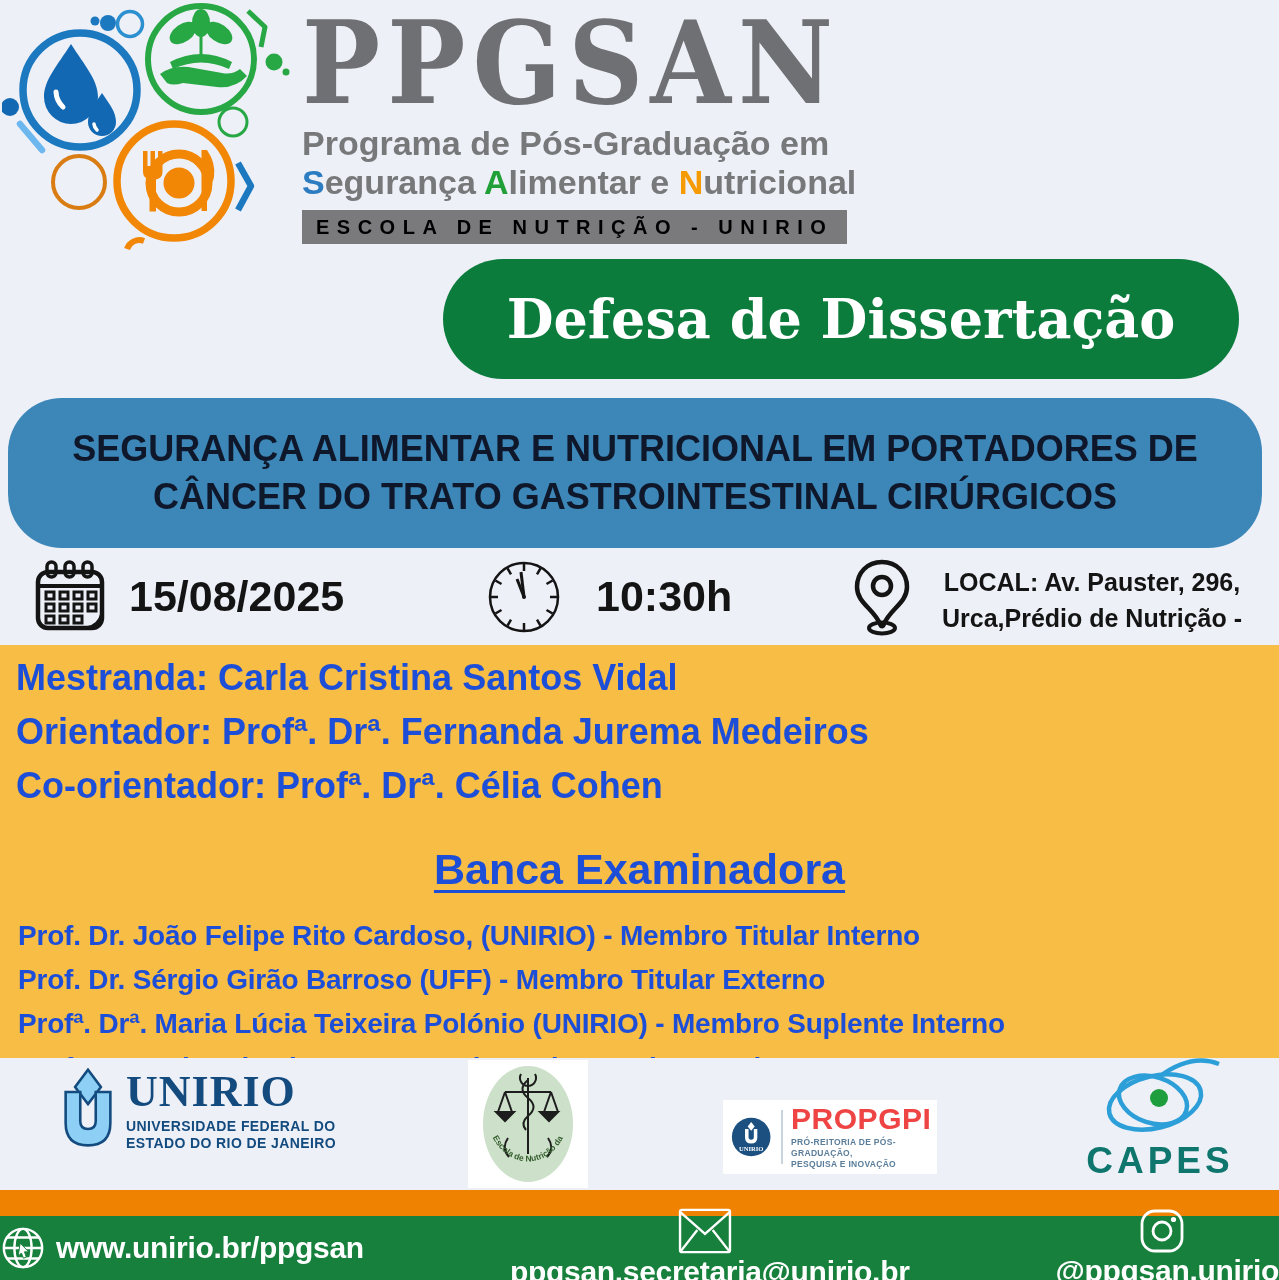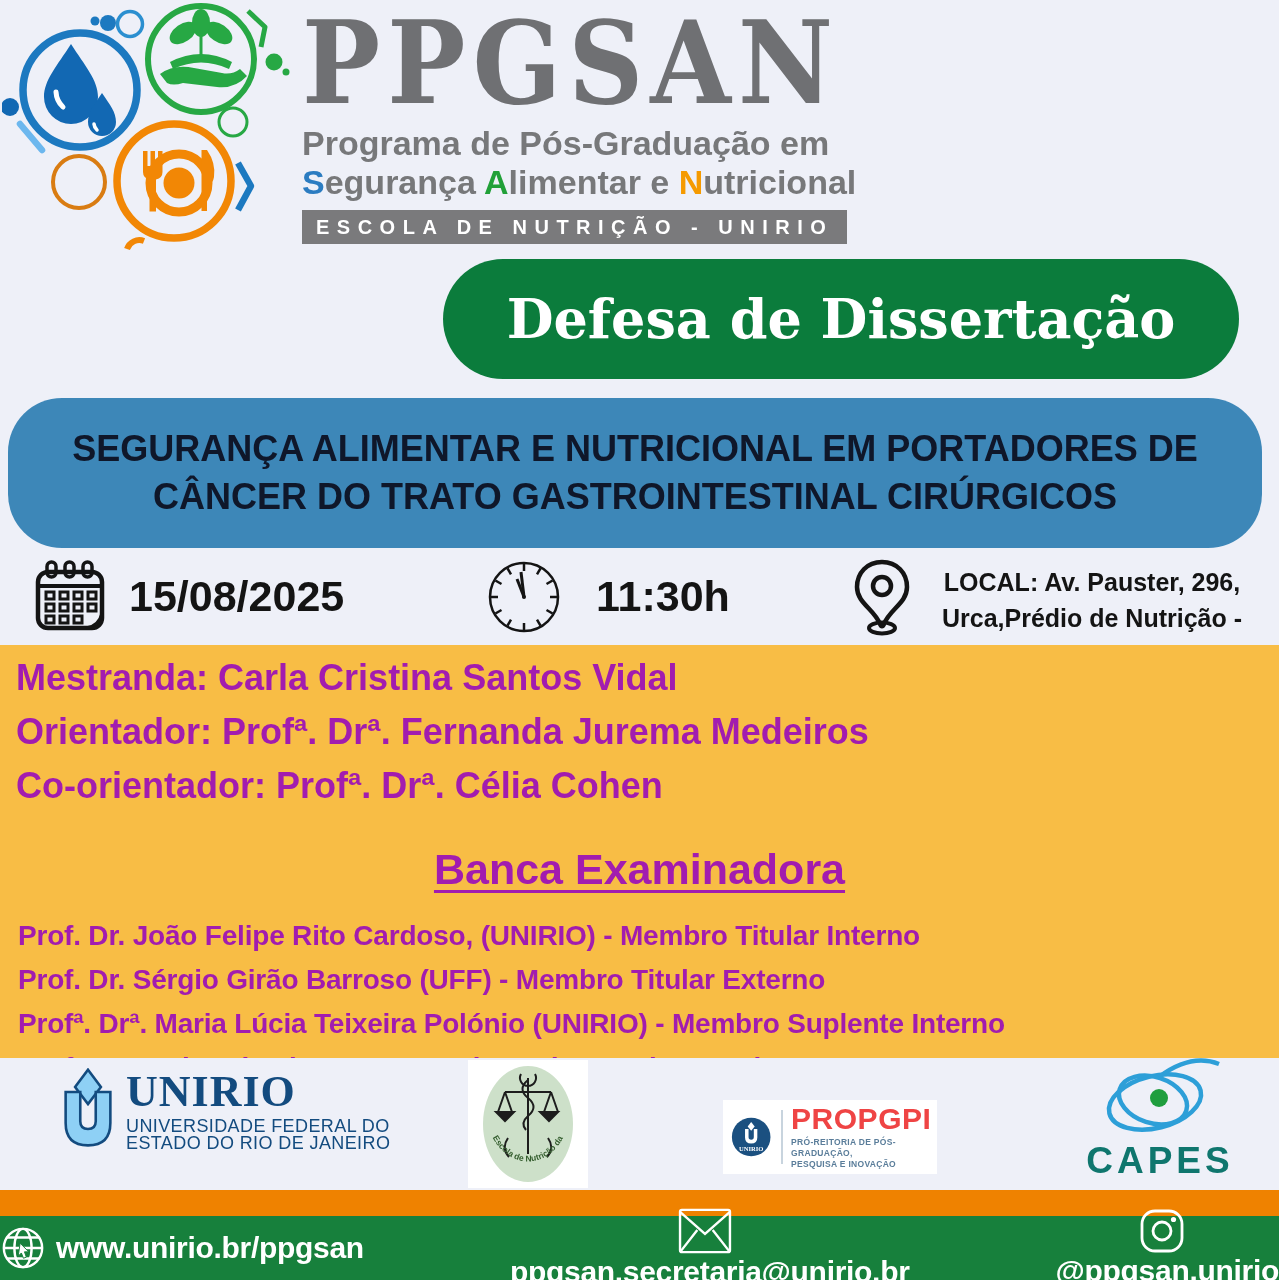--- a/index.html
+++ b/index.html
@@ -11,21 +11,21 @@
   .logo-cluster{position:absolute;left:2px;top:0;width:300px;height:252px;}
   .header-text{position:absolute;left:302px;top:6px;width:570px;}
   .acronym{
     font-family:"DejaVu Serif",serif;font-weight:bold;font-size:104px;line-height:1.0;
     letter-spacing:7px;color:#6f7073;transform:scaleY(1.1);transform-origin:top left;white-space:nowrap;
   }
   .program-line1{margin-top:14px;font-size:34px;font-weight:bold;color:#77787a;white-space:nowrap;}
   .program-line2{font-size:34px;font-weight:bold;color:#77787a;white-space:nowrap;}
   .c-blue{color:#2b7cc1;} .c-green{color:#21a038;} .c-orange{color:#f59a00;}
   .school-bar{
-    margin-top:8px;display:inline-block;background:#7a7a7c;color:#ffffff;
+    margin-top:8px;display:inline-block;background:#7a7a7c;color:#000000;
     font-size:20px;font-weight:bold;letter-spacing:7.5px;padding:6px 14px 5px 14px;white-space:nowrap;
   }
   
   .green-banner{
     position:absolute;left:443px;top:259px;width:796px;height:120px;background:#0b7c3c;
     border-radius:60px;display:flex;align-items:center;justify-content:center;
   }
   .green-banner span{font-family:"DejaVu Serif",serif;font-weight:bold;font-size:54px;color:#fff;white-space:nowrap;}
   .blue-banner{
     position:absolute;left:8px;top:398px;width:1254px;height:150px;background:#3d87b8;
@@ -35,35 +35,35 @@
   
   .info-row{position:absolute;left:4px;top:550px;width:1279px;height:95px;font-weight:bold;}
   .cal-icon{position:absolute;left:28px;top:8px;width:76px;height:76px;}
   .date-text{position:absolute;left:125px;top:22px;font-size:43px;color:#141414;white-space:nowrap;}
   .clock-icon{position:absolute;left:483px;top:10px;width:74px;height:74px;}
   .time-text{position:absolute;left:592px;top:22px;font-size:43px;color:#141414;white-space:nowrap;}
   .pin-icon{position:absolute;left:848px;top:8px;width:60px;height:78px;}
   .loc-block{position:absolute;left:928px;top:14px;width:320px;text-align:center;
     font-size:25px;color:#141414;line-height:1.45;}
   
-  .orange-section{position:absolute;left:0;top:645px;width:1279px;height:413px;background:#f8bd45;color:#a21caf;}
+  .orange-section{position:absolute;left:0;top:645px;width:1279px;height:413px;background:#f8bd45;color:#1d4ed8;}
   .person-line{font-size:36px;font-weight:bold;padding-left:16px;line-height:54px;white-space:nowrap;}
   .person-block{padding-top:6px;}
   .banca-title{margin-top:32px;text-align:center;font-size:43px;font-weight:bold;
     text-decoration:underline;text-decoration-thickness:3px;text-underline-offset:6px;}
   .banca-list{margin-top:20px;padding-left:18px;}
   .banca-member{font-size:28px;font-weight:bold;line-height:44px;letter-spacing:-0.2px;white-space:nowrap;}
   
   .footer-logos{position:absolute;left:0;top:1058px;width:1279px;height:132px;background:#eef0f8;}
   .unirio-logo{position:absolute;left:62px;top:10px;display:flex;align-items:center;}
   .unirio-icon{width:52px;height:86px;}
   .unirio-txt{margin-left:12px;}
   .unirio-name{font-family:"Liberation Serif",serif;font-weight:bold;font-size:44px;line-height:44px;
     color:#134b7f;letter-spacing:1px;}
-  .unirio-sub{font-size:18px;font-weight:normal;color:#134b7f;line-height:17px;margin-top:4px;letter-spacing:0.4px;}
+  .unirio-sub{font-size:14px;font-weight:bold;color:#134b7f;line-height:17px;margin-top:4px;letter-spacing:0.4px;}
   .escola-box{position:absolute;left:468px;top:2px;width:120px;height:128px;background:#ffffff;
     display:flex;align-items:center;justify-content:center;}
   .escola-svg{width:104px;height:124px;}
   .propgpi-card{position:absolute;left:723px;top:42px;width:214px;height:74px;background:#ffffff;
     display:flex;align-items:center;}
   .propgpi-circle-svg{width:46px;height:46px;margin-left:8px;}
   .propgpi-div{width:2px;height:54px;background:#c8d4de;margin:0 8px 0 10px;}
   .propgpi-name{font-size:30px;font-weight:bold;color:#ef4444;line-height:30px;letter-spacing:0.5px;}
   .propgpi-sub{font-size:8.5px;font-weight:bold;color:#5a7d9a;line-height:11px;margin-top:3px;letter-spacing:0.3px;}
   .capes-logo{position:absolute;left:1082px;top:0px;width:156px;display:flex;flex-direction:column;align-items:center;}
@@ -180,21 +180,21 @@
       <line x1="37" y1="4" x2="37" y2="11" transform="rotate(210 37 37)"></line>
       <line x1="37" y1="4" x2="37" y2="11" transform="rotate(240 37 37)"></line>
       <line x1="37" y1="4" x2="37" y2="11" transform="rotate(270 37 37)"></line>
       <line x1="37" y1="4" x2="37" y2="11" transform="rotate(300 37 37)"></line>
       <line x1="37" y1="4" x2="37" y2="11" transform="rotate(330 37 37)"></line>
     </g>
     <line x1="37" y1="37" x2="34" y2="12" stroke="#141414" stroke-width="3"></line>
     <line x1="37" y1="37" x2="30" y2="19" stroke="#141414" stroke-width="3"></line>
     <circle cx="37" cy="37" r="2" fill="#141414"></circle>
   </svg>
-  <div class="time-text">11:30h</div>
+  <div class="time-text">10:30h</div>
 
   <svg class="pin-icon" viewBox="0 0 60 78" xmlns="http://www.w3.org/2000/svg">
     <path d="M30 4 C 15 4, 5 15, 5 29 C 5 45, 22 51, 28 66 q2 4.5 4 0 C 38 51, 55 45, 55 29 C 55 15, 45 4, 30 4 Z" fill="none" stroke="#141414" stroke-width="4.5"></path>
     <circle cx="30" cy="28" r="9" fill="none" stroke="#141414" stroke-width="4.5"></circle>
     <ellipse cx="30" cy="70" rx="13" ry="5.5" fill="none" stroke="#141414" stroke-width="4"></ellipse>
   </svg>
   <div class="loc-block">
     <div>LOCAL: Av. Pauster, 296,</div>
     <div>Urca,Prédio de Nutrição - UNIRIO</div>
   </div>

